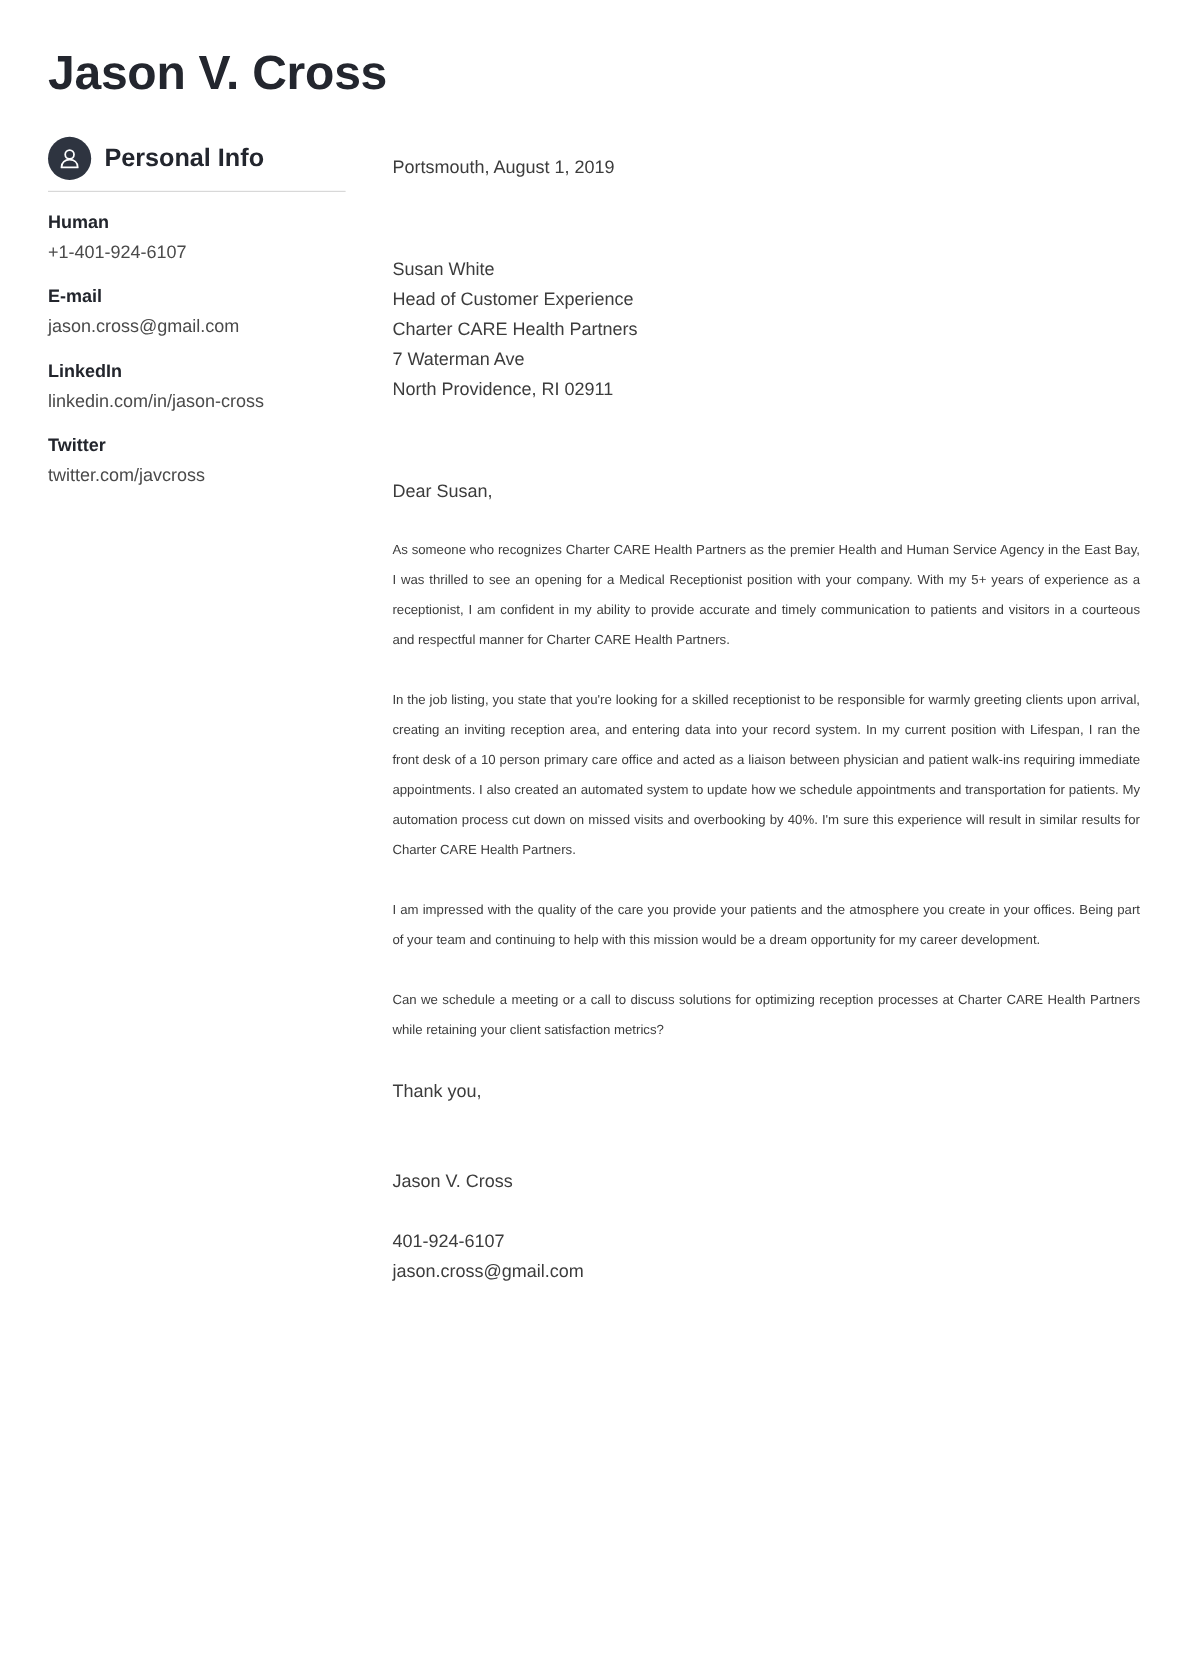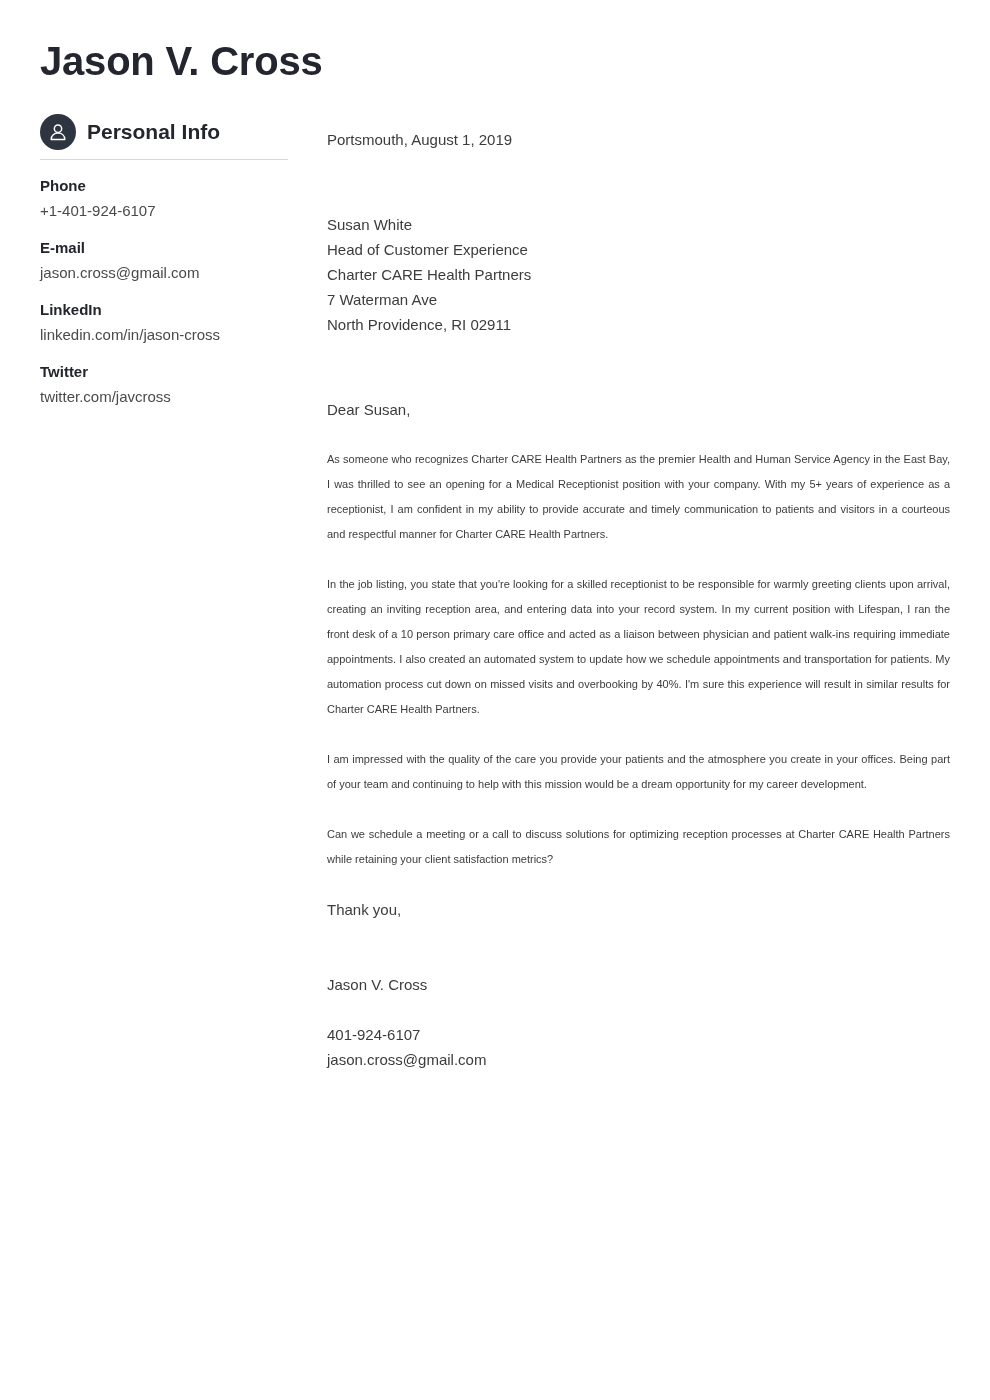--- a/index.html
+++ b/index.html
@@ -186,21 +186,21 @@
         </svg>
       </span>
       <span class="section-title">Personal Info</span>
     </div>
 
     <div class="divider"></div>
 
     <div class="info-list">
 
       <div class="info-item">
-        <div class="info-label">Phone</div>
+        <div class="info-label">Human</div>
         <div class="info-value">+1-401-924-6107</div>
       </div>
 
       <div class="info-item">
         <div class="info-label">E-mail</div>
         <div class="info-value">jason.cross@gmail.com</div>
       </div>
 
       <div class="info-item">
         <div class="info-label">LinkedIn</div>

